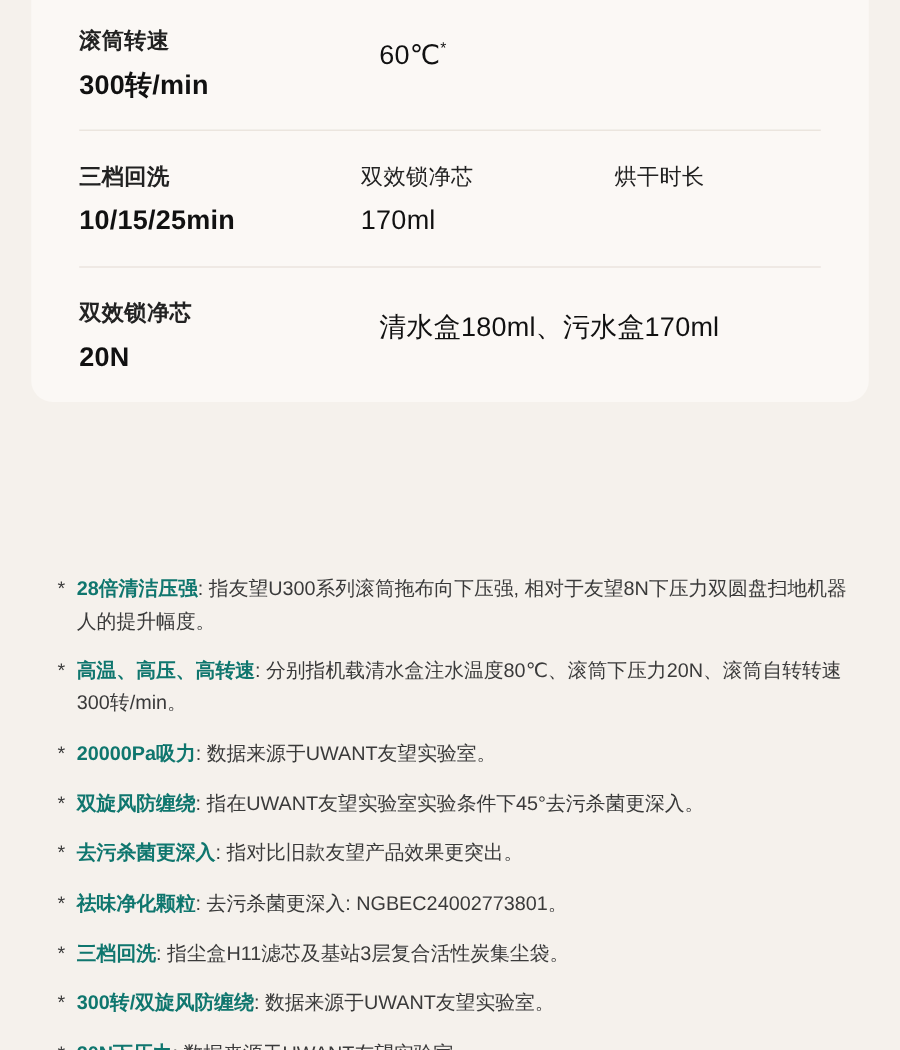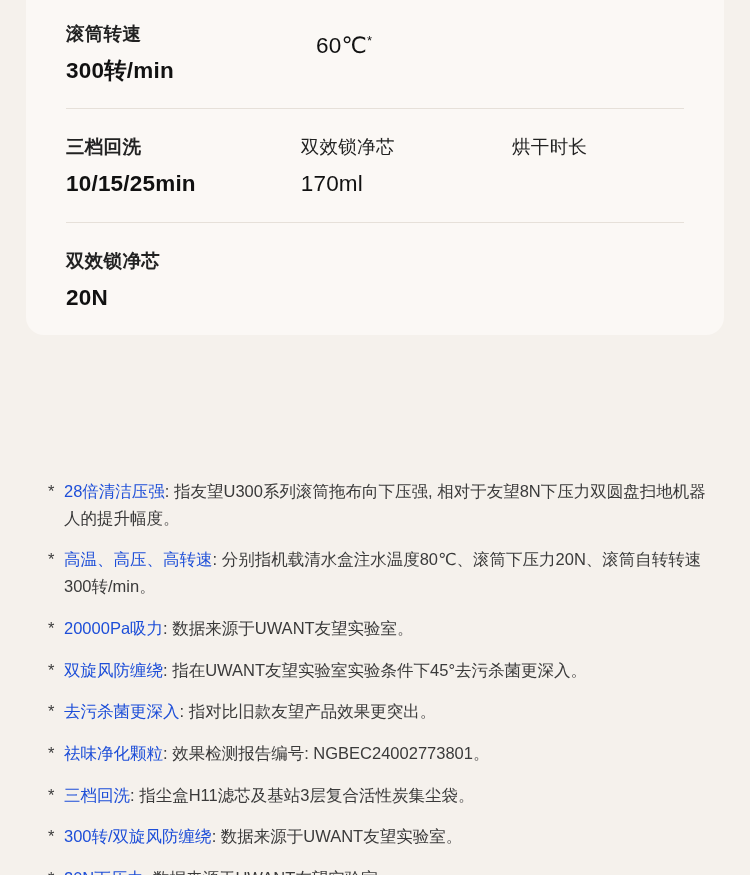--- a/index.html
+++ b/index.html
@@ -82,22 +82,22 @@
     width: 16px;
     flex: 0 0 16px;
     color: #3a3a3a;
     font-size: 16.5px;
     line-height: 1.62;
   }
   .note-body {
     flex: 1;
   }
   .note-term {
-    font-weight: normal;
-    color: #1d4ed8;
+    font-weight: bold;
+    color: #0f766e;
   }
   .note-text {
     color: #3a3a3a;
   }
   .note.clipped {
     overflow: hidden;
     height: 12px;
   }
 </style>
 </head>
@@ -128,20 +128,21 @@
       <div class="spec-label">烘干时长</div>
     </div>
   </div>
 
   <div class="spec-row last">
     <div class="spec-cell c1">
       <div class="spec-label">双效锁净芯</div>
       <div class="spec-value"><span>20N</span><span class="sup"></span></div>
     </div>
     <div class="spec-cell c2">
+      <div class="spec-value"><span>清水盒180ml、污水盒170ml</span><span class="sup"></span></div>
     </div>
   </div>
 
 </div>
 
 <div class="notes">
 
   <div class="note">
     <span class="star">*</span>
     <span class="note-body"><span class="note-term">28倍清洁压强</span><span class="note-text">: 指友望U300系列滚筒拖布向下压强, 相对于友望8N下压力双圆盘扫地机器人的提升幅度。</span></span>
@@ -162,21 +163,21 @@
     <span class="note-body"><span class="note-term">双旋风防缠绕</span><span class="note-text">: 指在UWANT友望实验室实验条件下45°去污杀菌更深入。</span></span>
   </div>
 
   <div class="note">
     <span class="star">*</span>
     <span class="note-body"><span class="note-term">去污杀菌更深入</span><span class="note-text">: 指对比旧款友望产品效果更突出。</span></span>
   </div>
 
   <div class="note">
     <span class="star">*</span>
-    <span class="note-body"><span class="note-term">祛味净化颗粒</span><span class="note-text">: 效果检测报告编号: NGBEC24002773801。</span></span>
+    <span class="note-body"><span class="note-term">祛味净化颗粒</span><span class="note-text">: 去污杀菌更深入: NGBEC24002773801。</span></span>
   </div>
 
   <div class="note">
     <span class="star">*</span>
     <span class="note-body"><span class="note-term">三档回洗</span><span class="note-text">: 指尘盒H11滤芯及基站3层复合活性炭集尘袋。</span></span>
   </div>
 
   <div class="note">
     <span class="star">*</span>
     <span class="note-body"><span class="note-term">300转/双旋风防缠绕</span><span class="note-text">: 数据来源于UWANT友望实验室。</span></span>

